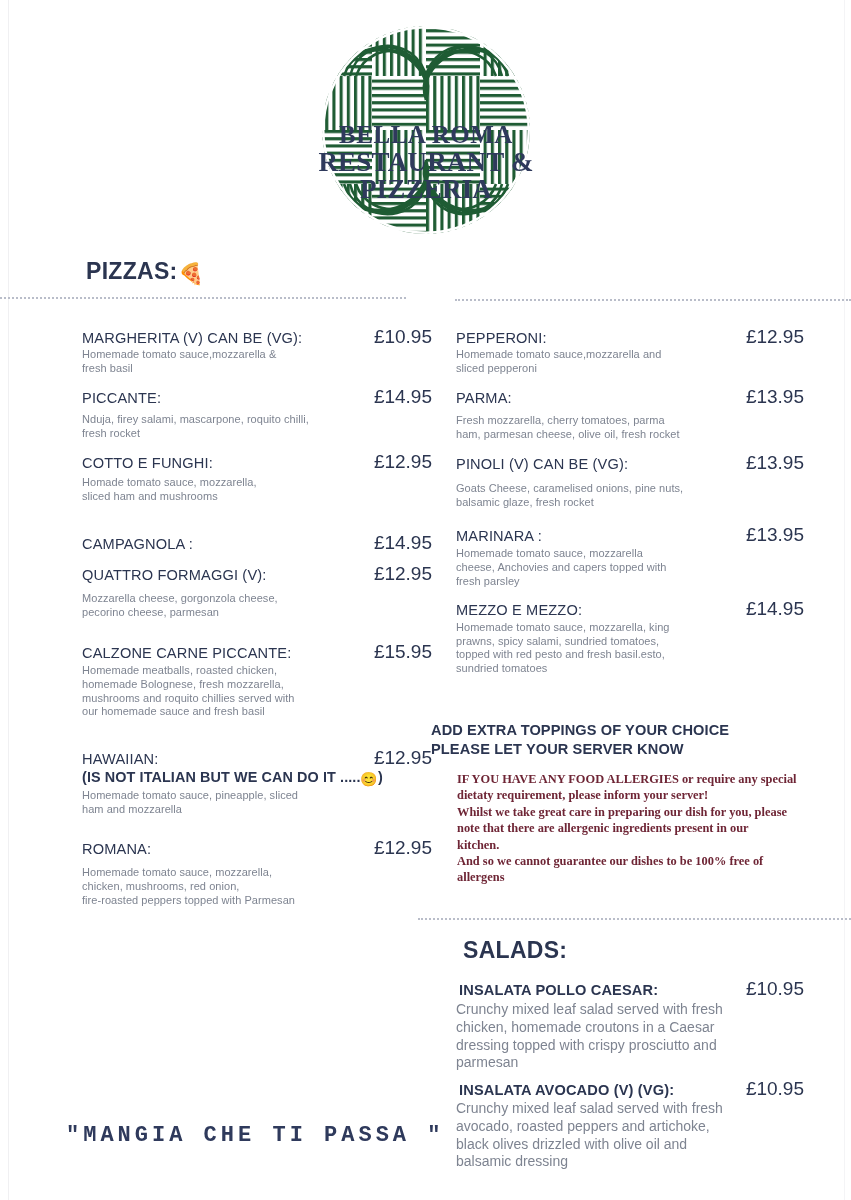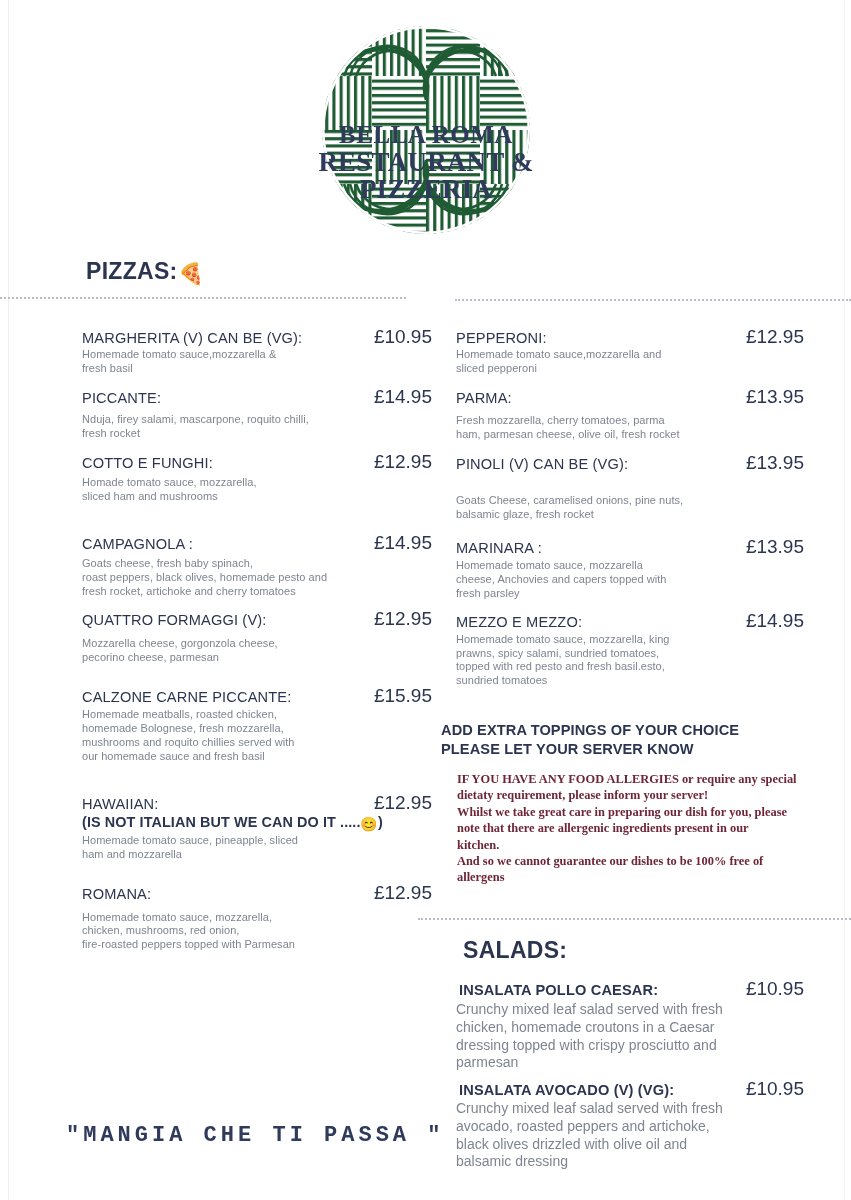--- a/index.html
+++ b/index.html
@@ -124,21 +124,21 @@
     font-size: 11px;
     color: #7e8491;
     line-height: 1.26;
     letter-spacing: 0.05px;
     white-space: pre-line;
   }
 
   
   .toppings-note {
     position: absolute;
-    left: 441px; top: 721px;
+    left: 431px; top: 721px;
     width: 350px;
     font-size: 14.6px;
     font-weight: bold;
     color: #2b3550;
     line-height: 1.28;
     letter-spacing: 0.1px;
     white-space: pre-line;
   }
 
   
@@ -304,23 +304,20 @@
       </div>
       <div class="item-desc" style="margin-top:3px">Homade tomato sauce, mozzarella,
 sliced ham and mushrooms</div>
     </div>
 
     <div class="item" style="margin-bottom:9px">
       <div class="item-head">
         <span class="item-name">CAMPAGNOLA :</span>
         <span class="item-price">£14.95</span>
       </div>
-      <div class="item-desc" style="margin-top:3px;width:355px">Goats cheese, fresh baby spinach,
-roast peppers, black olives, homemade pesto and
-fresh rocket, artichoke and cherry tomatoes</div>
     </div>
 
     <div class="item" style="margin-bottom:21px">
       <div class="item-head">
         <span class="item-name">QUATTRO FORMAGGI (V):</span>
         <span class="item-price">£12.95</span>
       </div>
       <div class="item-desc" style="margin-top:7px">Mozzarella cheese, gorgonzola cheese,
 pecorino cheese, parmesan</div>
     </div>
@@ -376,21 +373,21 @@
       </div>
       <div class="item-desc" style="margin-top:6px">Fresh mozzarella, cherry tomatoes, parma
 ham, parmesan cheese, olive oil, fresh rocket</div>
     </div>
 
     <div class="item" style="margin-bottom:14px">
       <div class="item-head">
         <span class="item-name">PINOLI (V) CAN BE (VG):</span>
         <span class="item-price">£13.95</span>
       </div>
-      <div class="item-desc" style="margin-top:20px">Goats Cheese, caramelised onions, pine nuts,
+      <div class="item-desc" style="margin-top:8px">Goats Cheese, caramelised onions, pine nuts,
 balsamic glaze, fresh rocket</div>
     </div>
 
     <div class="item" style="margin-bottom:9px">
       <div class="item-head">
         <span class="item-name">MARINARA :</span>
         <span class="item-price">£13.95</span>
       </div>
       <div class="item-desc" style="margin-top:1px">Homemade tomato sauce, mozzarella
 cheese, Anchovies and capers topped with

